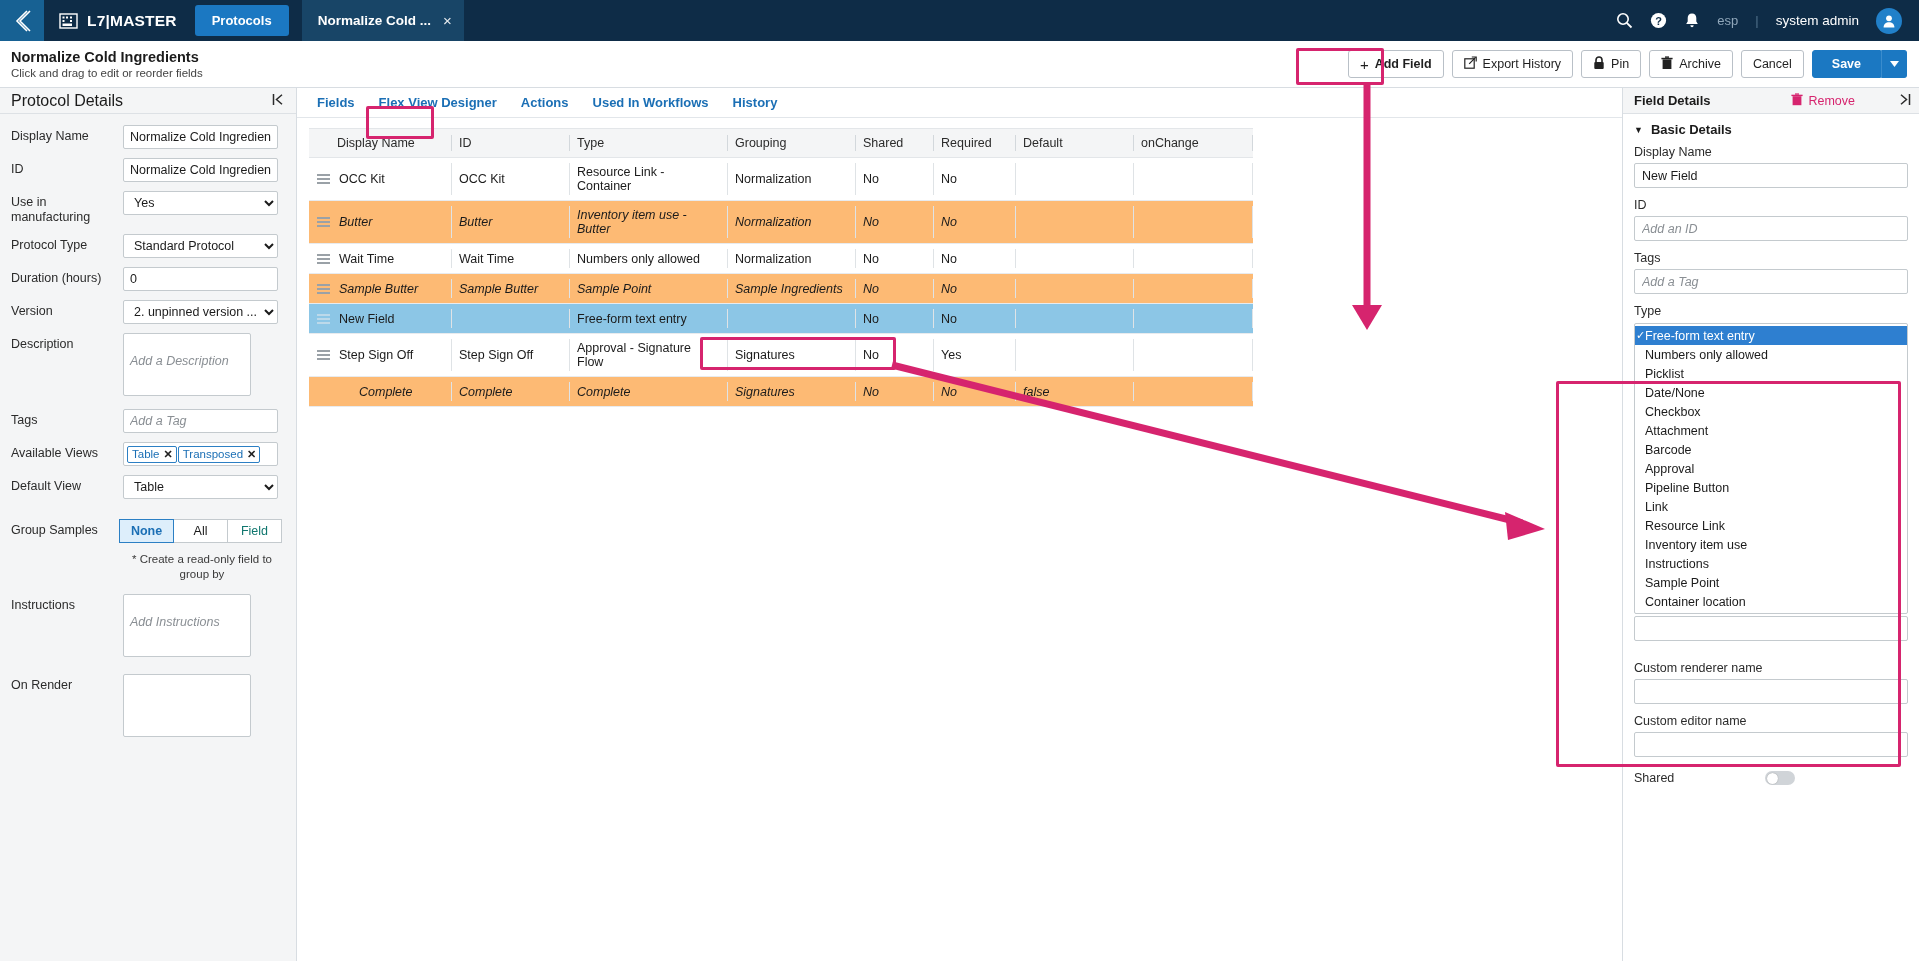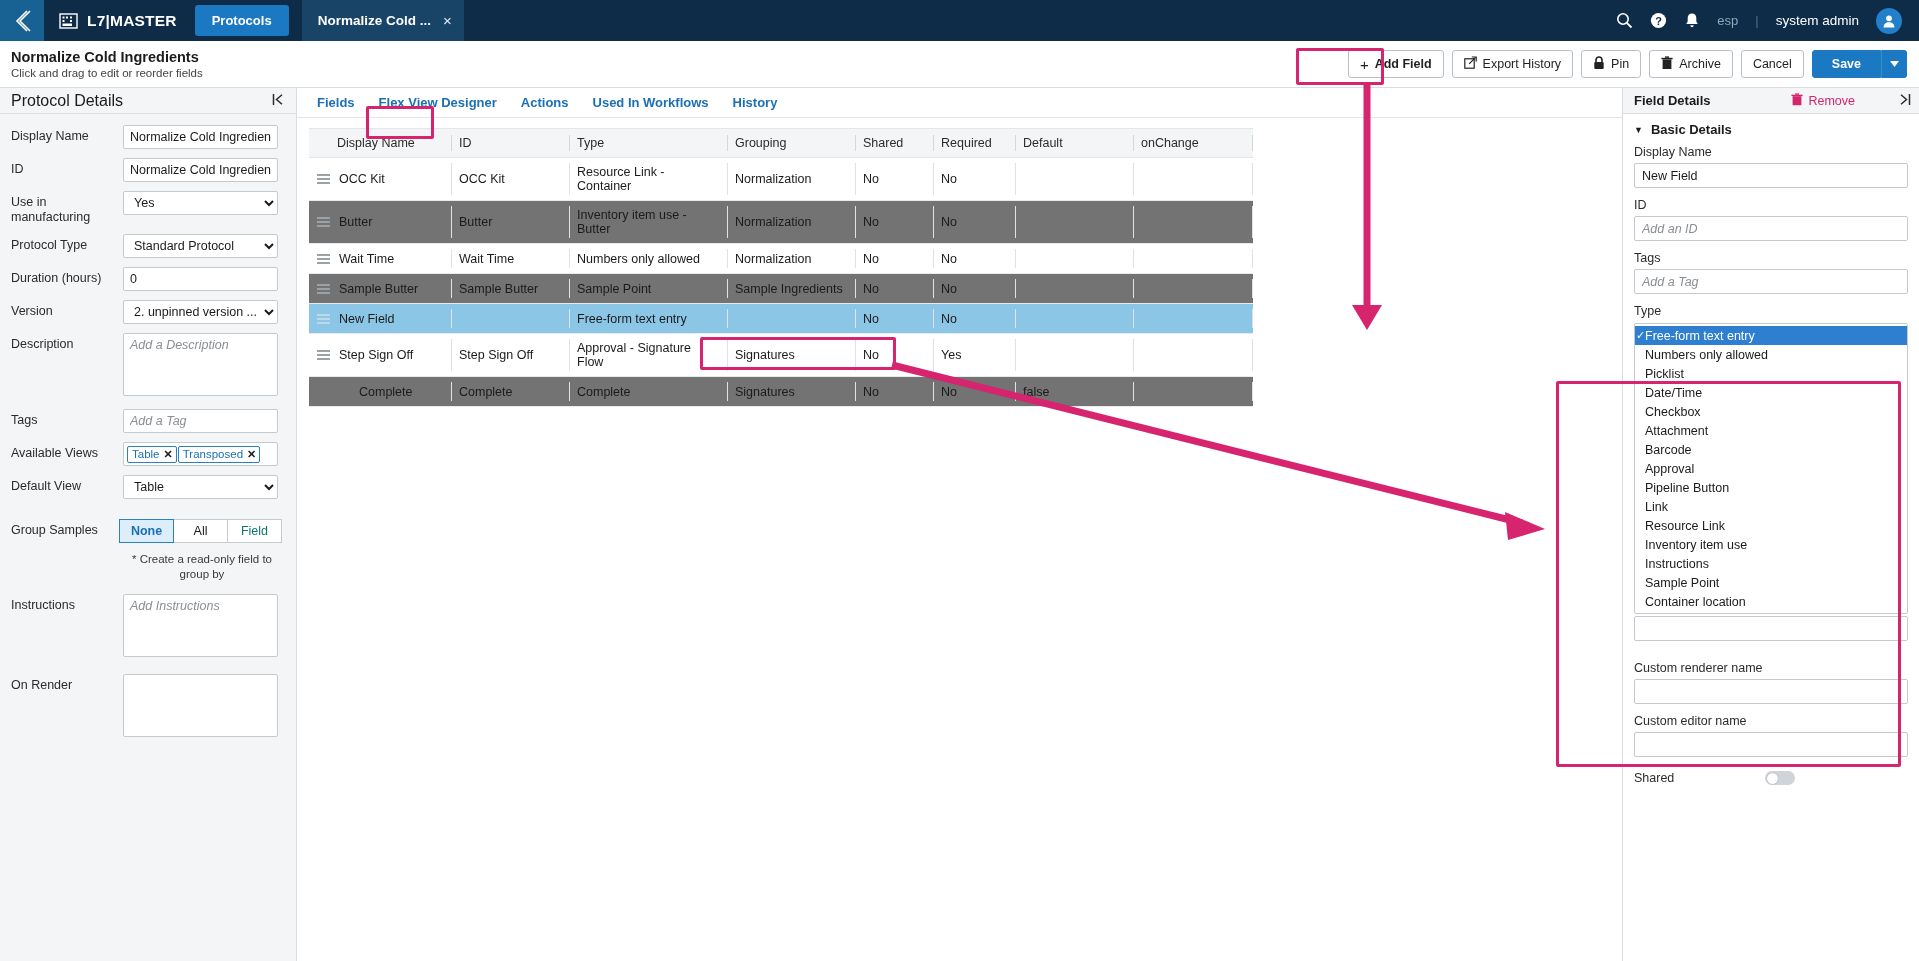--- a/index.html
+++ b/index.html
@@ -98,22 +98,22 @@
   .frow { display: flex; align-items: flex-start; margin-bottom: 9px; }
   .flabel { width: 112px; font-size: 12.5px; color: #2b2b2b; padding-top: 4px; line-height: 15px; }
   .fctl { flex: 1; }
   .inp {
     width: 155px; height: 24px; border: 1px solid #c4cace; background: #fff; border-radius: 2px;
     font-size: 12.5px; color: #1b1b1b; padding: 0 6px; font-family: "Liberation Sans", sans-serif;
   }
   .inp::placeholder { color: #8a8f94; font-style: italic; }
   select.inp { padding-right: 2px; }
   .ta {
-    width: 155px; height: 63px; border: 1px solid #c4cace; background: #fff; border-radius: 2px;
-    font-size: 12.5px; padding: 4px 6px; resize: none; font-family: "Liberation Sans", sans-serif;
+    width: 128px; height: 63px; border: 1px solid #c4cace; background: #fff; border-radius: 2px;
+    font-size: 12.5px; padding: 20px 6px; resize: none; font-family: "Liberation Sans", sans-serif;
     color: #1d4ed8;
   }
   .ta::placeholder { color: #8a8f94; font-style: italic; }
   .ta-lg { height: 63px; }
   .chipbox {
     width: 155px; min-height: 24px; border: 1px solid #c4cace; background: #fff; border-radius: 2px;
     display: flex; align-items: center; gap: 0px; padding: 1px 3px;
   }
   .chip {
     border: 1px solid #2b7fc4; color: #1b6fb5; font-size: 11.5px; border-radius: 2px;
@@ -157,21 +157,21 @@
   table.ftable th .vdiv {
     position: absolute; left: 0; top: 6px; bottom: 6px; width: 1px; background: #d3d8dc;
   }
   table.ftable td {
     font-size: 12.5px; color: #1b1b1b; padding: 7px 8px; border-bottom: 1px solid #e8ebee;
     position: relative; height: 30px;
   }
   table.ftable td .vdiv {
     position: absolute; left: 0; top: 5px; bottom: 5px; width: 1px; background: #dfe3e6;
   }
-  tr.alt td { background: #737373; }
+  tr.alt td { background: #fdba74; font-style: italic; }
   tr.sel td { background: #8cc6e6 !important; }
   .grip { display: inline-flex; flex-direction: column; gap: 2px; margin-right: 9px; vertical-align: middle; cursor: grab; }
   .grip i { display: block; width: 13px; height: 2px; background: #9aa1a7; }
   tr.sel .grip i { background: #bcd9ea; }
   .cellflex { display: flex; align-items: center; }
 
   
   .rightpanel {
     width: 297px; background: #fff; border-left: 1px solid #d8dde2; position: relative;
     display: flex; flex-direction: column;
@@ -658,21 +658,21 @@
 
         <div class="typewrap">
           <div class="rp-label" style="margin-bottom:5px;">Type</div>
           <div class="dropdown">
             <div class="dd-item on">
               <span class="dd-check">✓</span>
               <span>Free-form text entry</span>
             </div>
             <div class="dd-item">Numbers only allowed</div>
             <div class="dd-item">Picklist</div>
-            <div class="dd-item">Date/Time</div>
+            <div class="dd-item">Date/None</div>
             <div class="dd-item">Checkbox</div>
             <div class="dd-item">Attachment</div>
             <div class="dd-item">Barcode</div>
             <div class="dd-item">Approval</div>
             <div class="dd-item">Pipeline Button</div>
             <div class="dd-item">Link</div>
             <div class="dd-item">Resource Link</div>
             <div class="dd-item">Inventory item use</div>
             <div class="dd-item">Instructions</div>
             <div class="dd-item">Sample Point</div>

